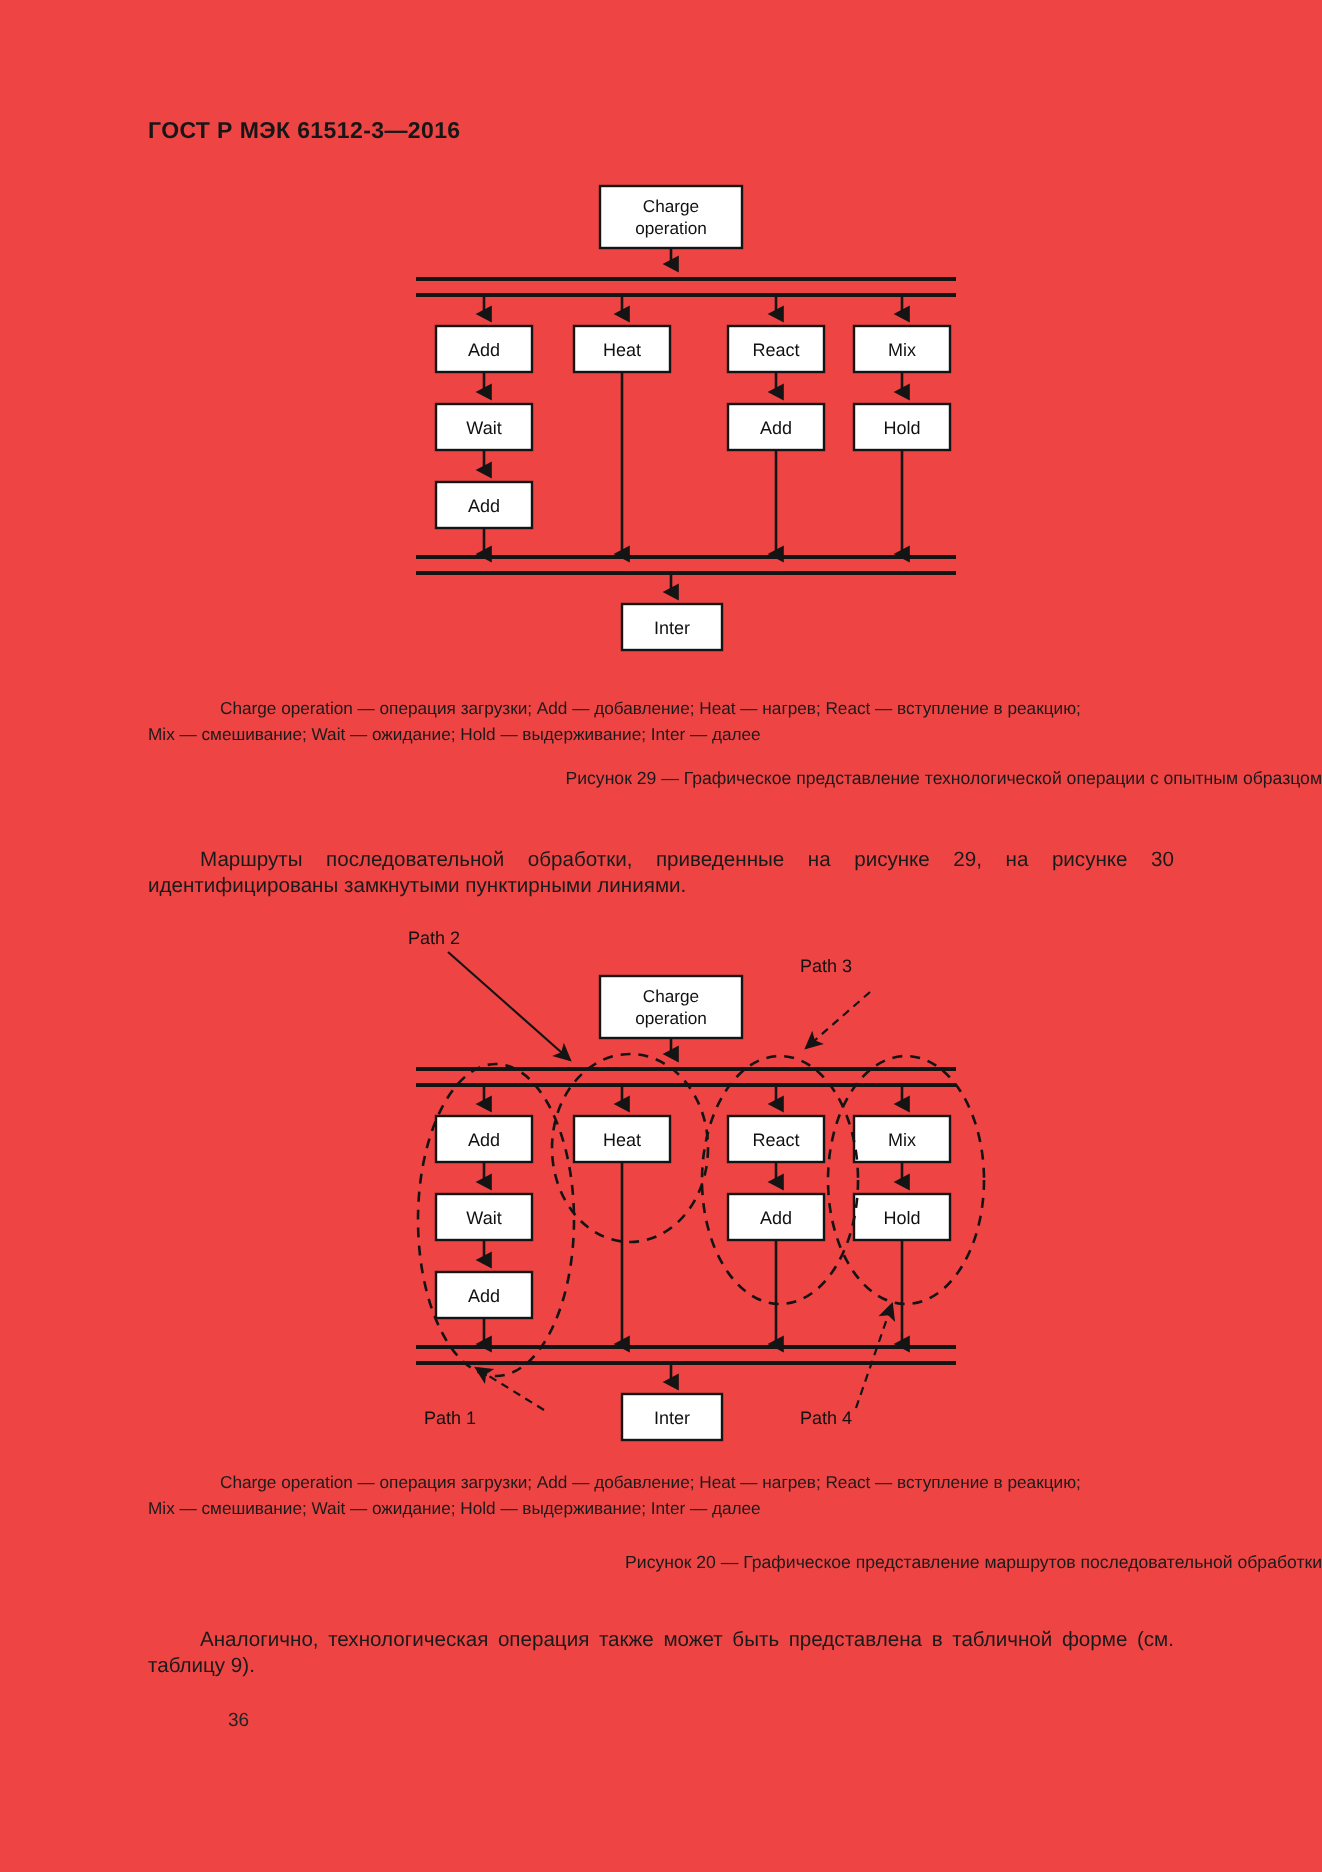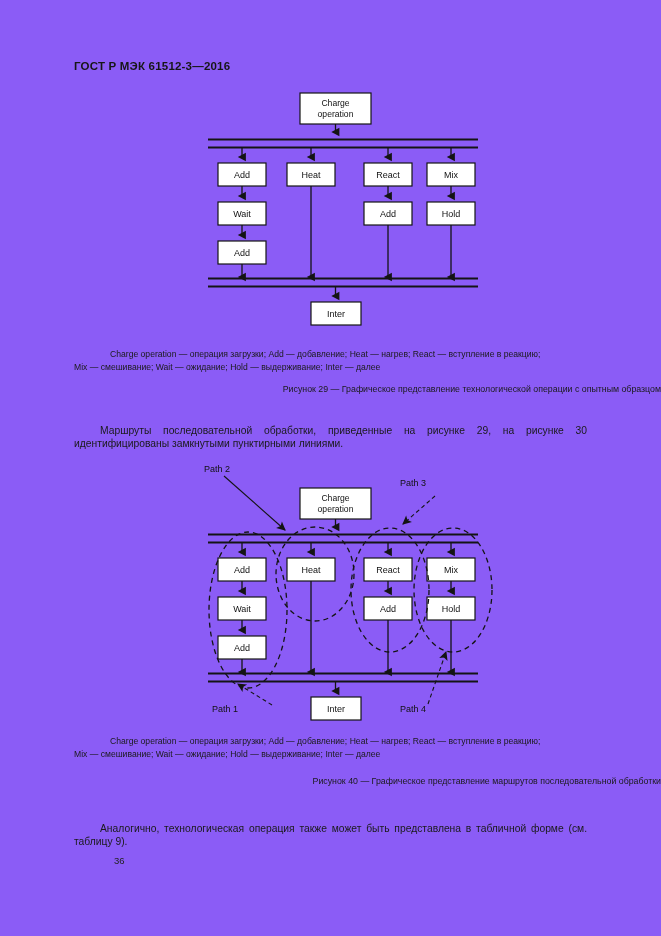--- a/index.html
+++ b/index.html
@@ -13,21 +13,21 @@
     position: relative;
     font-family: "Liberation Sans", sans-serif;
     color: #161616;
     overflow: hidden;
   }
   .page {
     position: absolute;
     left: 0; top: 0;
     width: 661px;
     height: 936px;
-    background: #8b5cf6;
+    background: #ef4444;
   }
   .doc-header {
     position: absolute;
     left: 74px;
     top: 60px;
     font-size: 11.5px;
     font-weight: bold;
     letter-spacing: 0.2px;
     white-space: nowrap;
   }
@@ -318,21 +318,21 @@
       <text class="path-label" x="22" y="250">Path 1</text>
       <text class="path-label" x="210" y="250">Path 4</text>
     </svg>
   </div>
 
   <div class="legend" style="left:74px; top:735px; width:513px;">
     <span class="lead"></span><span>Charge operation — операция загрузки; Add — добавление; Heat —  нагрев; React — вступление в реакцию;</span><br>
     <span>Mix — смешивание; Wait — ожидание; Hold — выдерживание; Inter — далее</span>
   </div>
 
-  <div class="fig-caption" style="top:776px;">Рисунок 40 — Графическое представление маршрутов последовательной обработки</div>
-
-  <div class="para" style="left:74px; top:814px; width:513px;margin-top:8px;">
+  <div class="fig-caption" style="top:776px;">Рисунок 20 — Графическое представление маршрутов последовательной обработки</div>
+
+  <div class="para" style="left:74px; top:814px; width:513px;">
     <span class="indent"></span><span>Аналогично, технологическая операция также может быть представлена в табличной форме (см. таблицу 9).</span>
   </div>
 
   <div class="page-number">36</div>
 
 </div>
 
 </body></html>

